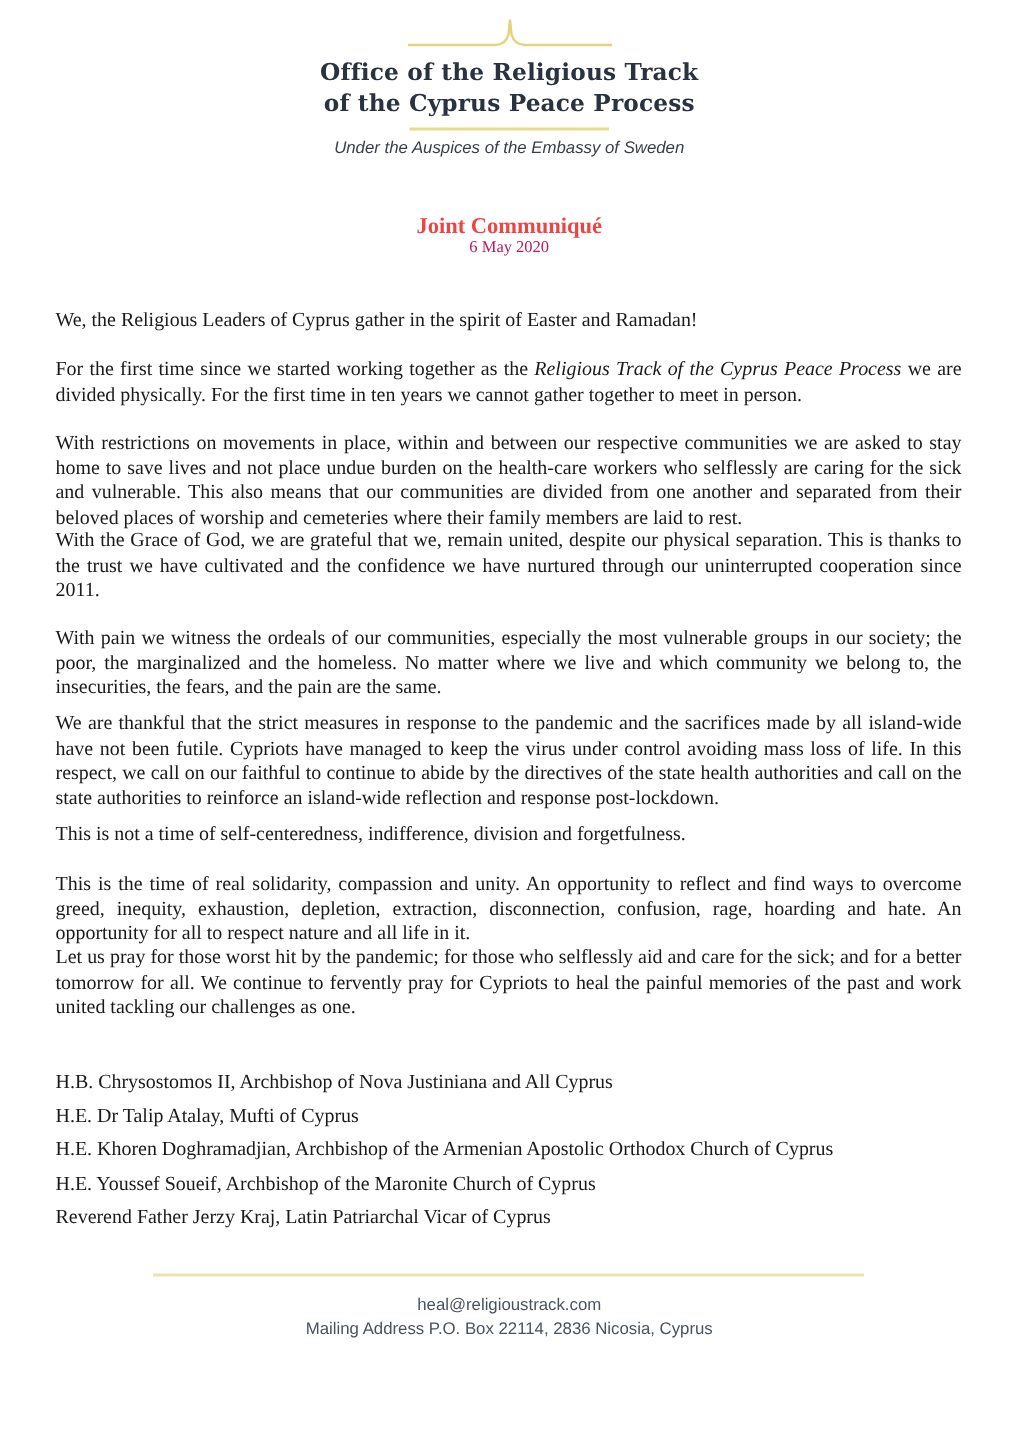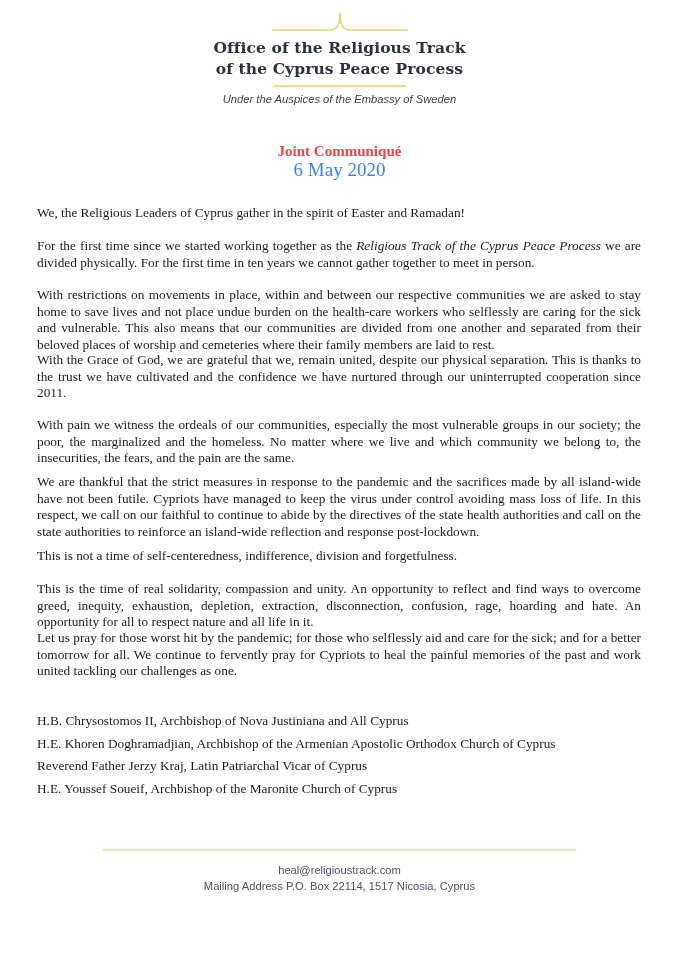--- a/index.html
+++ b/index.html
@@ -16,21 +16,21 @@
     .org-title.l1 { top: 38px; }
     .org-title.l2 { top: 59px; }
     .head-rule { position: absolute; left: 273px; top: 85px; width: 133px; height: 2px; background: #e8dc8c; }
     .auspices {
       position: absolute; left: 0; top: 93px; width: 679px; text-align: center;
       font-family: "Liberation Sans", "DejaVu Sans", sans-serif; font-style: italic;
       color: #3a3f47; font-size: 11.2px;
     }
 
     .doc-title { position: absolute; left: 0; top: 143px; width: 679px; text-align: center; font-size: 15px; color: #ef4444; font-weight: bold; }
-    .doc-date { position: absolute; left: 0; top: 159px; width: 679px; text-align: center; font-size: 19px; color: #3b82f6; }
+    .doc-date { position: absolute; left: 0; top: 159px; width: 679px; text-align: center; font-size: 11px; color: #be185d; }
 
     .body-text { position: absolute; left: 37px; width: 604px; font-size: 13.3px; line-height: 16.5px; text-align: justify; color: #1a1a1a; }
     .body-text em { font-style: italic; }
     #p0 { top: 205px; }
     #p1 { top: 238px; }
     #p2 { top: 287px; }
     #p3 { top: 352px; }
     #p4 { top: 417px; }
     #p5 { top: 474px; }
     #p6 { top: 548px; }
@@ -66,22 +66,23 @@
 <p class="body-text" id="p2"><span>With restrictions on movements in place, within and between our respective communities we are asked to stay home to save lives and not place undue burden on the health-care workers who selflessly are caring for the sick and vulnerable. This also means that our communities are divided from one another and separated from their beloved places of worship and cemeteries where their family members are laid to rest.</span></p>
 <p class="body-text" id="p3"><span>With the Grace of God, we are grateful that we, remain united, despite our physical separation. This is thanks to the trust we have cultivated and the confidence we have nurtured through our uninterrupted cooperation since 2011.</span></p>
 <p class="body-text" id="p4"><span>With pain we witness the ordeals of our communities, especially the most vulnerable groups in our society; the poor, the marginalized and the homeless.  No matter where we live and which community we belong to, the insecurities, the fears, and the pain are the same.</span></p>
 <p class="body-text" id="p5"><span>We are thankful that the strict measures in response to the pandemic and the sacrifices made by all island-wide have not been futile. Cypriots have managed to keep the virus under control avoiding mass loss of life. In this respect, we call on our faithful to continue to abide by the directives of the state health authorities and call on the state authorities to reinforce an island-wide reflection and response post-lockdown.</span></p>
 <p class="body-text" id="p6"><span>This is not a time of self-centeredness, indifference, division and forgetfulness.</span></p>
 <p class="body-text" id="p7"><span>This is the time of real solidarity, compassion and unity. An opportunity to reflect and find ways to overcome greed, inequity, exhaustion, depletion, extraction, disconnection, confusion, rage, hoarding and hate.  An opportunity for all to respect nature and all life in it.</span></p>
 <p class="body-text" id="p8"><span>Let us pray for those worst hit by the pandemic; for those who selflessly aid and care for the sick; and for a better tomorrow for all.  We continue to fervently pray for Cypriots to heal the painful memories of the past and work united tackling our challenges as one.</span></p>
 
 <div class="signatories">
   <div class="sig">H.B. Chrysostomos II, Archbishop of Nova Justiniana and All Cyprus</div>
+  <div class="sig">H.E. Dr Talip Atalay, Mufti of Cyprus</div>
   <div class="sig">H.E. Khoren Doghramadjian, Archbishop of the Armenian Apostolic Orthodox Church of Cyprus</div>
+  <div class="sig">H.E. Youssef Soueif, Archbishop of the Maronite Church of Cyprus</div>
   <div class="sig">Reverend Father Jerzy Kraj, Latin Patriarchal Vicar of Cyprus</div>
-  <div class="sig">H.E. Youssef Soueif, Archbishop of the Maronite Church of Cyprus</div>
 </div>
 
 <div class="foot-rule"></div>
 <div class="footer">
   <div><a>heal@religioustrack.com</a></div>
-  <div>Mailing Address P.O. Box 22114, 1517 Nicosia, Cyprus</div>
+  <div>Mailing Address P.O. Box 22114, 2836 Nicosia, Cyprus</div>
 </div>
 
 </body></html>

